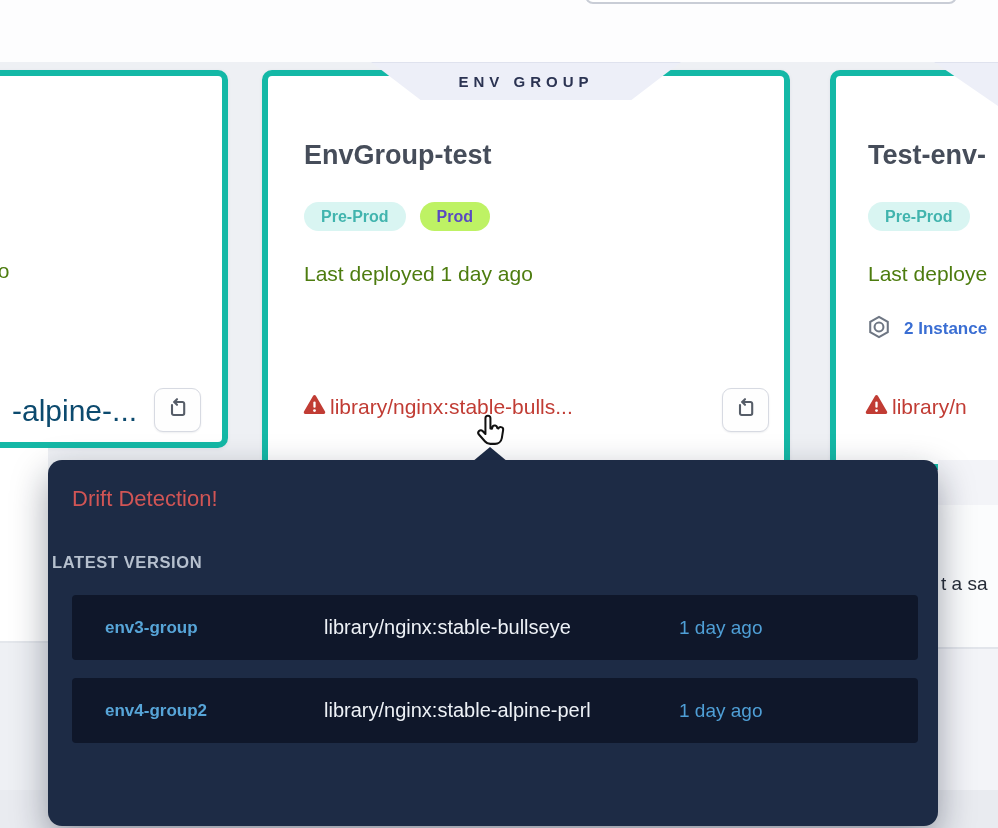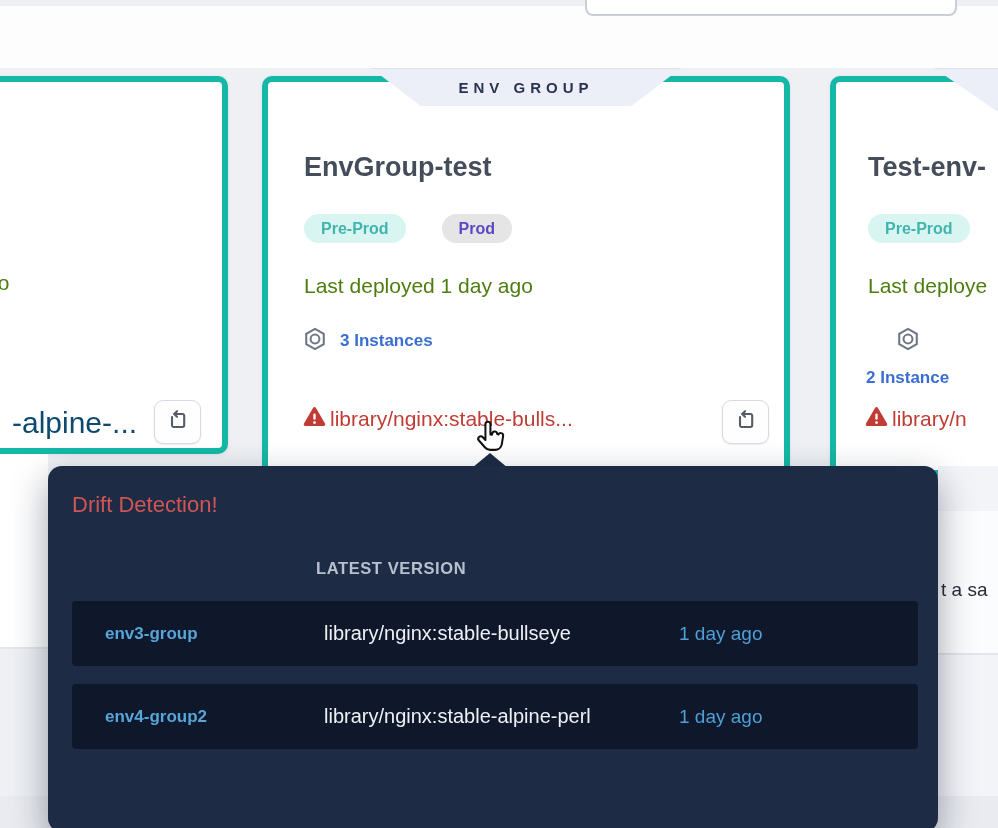--- a/index.html
+++ b/index.html
@@ -2,21 +2,21 @@
 <html><head>
 <meta charset="utf-8">
 <style>
   * { margin:0; padding:0; box-sizing:border-box; }
   html,body { width:998px; height:828px; overflow:hidden; }
   body {
     font-family:"Liberation Sans","DejaVu Sans",sans-serif;
     background:#eef0f4;
     position:relative;
   }
-  .abs { position:absolute;margin-top:6px; }
+  .abs { position:absolute; }
 
   
   .topbar { left:0; top:0; width:998px; height:62px; background:#fdfdfe; }
   .topbar-input-remnant {
     left:585px; top:-32px; width:372px; height:36px;
     border:2px solid #c9cdd6; border-radius:8px; background:#fff;
   }
 
   
   .card {
@@ -37,27 +37,27 @@
   }
   .banner-corner {
     left:934px; top:62px; width:64px; height:44px;
     background:#edeff8;
     clip-path:polygon(0 0,100% 0,100% 100%);
     border-top:1px solid #dfe2ee;
   }
 
   .card-title { font-size:27px; font-weight:600; color:#464d5a; }
 
-  .badge-row { display:flex; gap:36px; }
+  .badge-row { display:flex; gap:14px; }
   .badge {
     font-size:16px; font-weight:700; padding:5px 17px; border-radius:16px;
     line-height:1.2;
   }
   .badge-preprod { background:#d9f5f2; color:#41b4ae; }
-  .badge-prod    { background:#e5e5e5; color:#5a49c2; }
+  .badge-prod    { background:#bef264; color:#5a49c2; }
 
   .deployed { font-size:21px; color:#4d7c0f; }
 
   .instances { display:flex; align-items:center; gap:12px; }
   .instances .label { font-size:17px; font-weight:600; color:#3a6ed3; }
 
   .version-row { display:flex; align-items:center; gap:3px; }
   .version-red  { font-size:21px; font-weight:500; color:#c13c34; }
   .version-dark { font-size:30px; color:#0c4a6e; }
 
@@ -74,21 +74,21 @@
     left:48px; top:460px; width:890px; height:366px;
     background:#1d2b45; border-radius:14px;
     box-shadow:0 14px 36px rgba(15,23,42,.40);
   }
   .tooltip-arrow {
     left:472px; top:447px; width:0; height:0;
     border-left:18px solid transparent; border-right:18px solid transparent;
     border-bottom:15px solid #1d2b45;
   }
   .drift-title { left:24px; top:26px; font-size:22px; color:#d15555; position:absolute; }
-  .tt-header { position:absolute; top:93px; left:16px; width:100%; display:flex; }
+  .tt-header { position:absolute; top:93px; left:4px; width:100%; display:flex;flex-direction:column; }
   .tt-col-env { width:252px; padding-left:33px; }
   .tt-col-ver { width:355px; }
   .tt-col-dep { flex:1; }
   .tt-header .hdr {
     font-size:16.5px; font-weight:700; letter-spacing:.6px; color:#b6c0ce;
   }
   .tt-row {
     position:absolute; left:24px; width:846px; height:65px;
     background:#0f172a; border-radius:4px;
     display:flex; align-items:center;
@@ -145,29 +145,20 @@
 <div class="abs card card-main">
   <div class="abs card-title" style="left:36px; top:64px;">EnvGroup-test</div>
 
   <div class="abs badge-row" style="left:36px; top:126px;">
     <span class="badge badge-preprod">Pre-Prod</span>
     <span class="badge badge-prod">Prod</span>
   </div>
 
   <div class="abs deployed" style="left:36px; top:186px;">Last deployed 1 day ago</div>
 
-  <div class="abs instances" style="left:34px; top:238px;">
-    <span>
-      <svg width="26" height="26" viewBox="0 0 24 24" fill="none" stroke="#6e7683" stroke-width="1.9">
-        <path d="M12 2.6l8.1 4.7v9.4L12 21.4 3.9 16.7V7.3z"></path>
-        <circle cx="12" cy="12" r="4.1"></circle>
-      </svg>
-    </span>
-    <span class="label">3 Instances</span>
-  </div>
 
   <div class="abs version-row" style="left:34px; top:316px;">
     <span>
       <svg width="25" height="25" viewBox="0 0 24 24">
         <path d="M13.3 3.6c-.6-1-2-1-2.6 0L1.9 18.6c-.6 1 .1 2.4 1.3 2.4h17.6c1.2 0 1.9-1.3 1.3-2.4z" fill="#c13c34"></path>
         <rect x="10.9" y="9" width="2.2" height="6.2" rx="1.1" fill="#fff"></rect>
         <circle cx="12" cy="17.8" r="1.35" fill="#fff"></circle>
       </svg>
     </span>
     <span class="version-red">library/nginx:stable-bulls...</span>
@@ -189,21 +180,21 @@
 
 <div class="abs card card-right">
   <div class="abs card-title" style="left:32px; top:64px;">Test-env-</div>
 
   <div class="abs badge-row" style="left:32px; top:126px;">
     <span class="badge badge-preprod">Pre-Prod</span>
   </div>
 
   <div class="abs deployed" style="left:32px; top:186px;">Last deploye</div>
 
-  <div class="abs instances" style="left:30px; top:238px;flex-direction:column;">
+  <div class="abs instances" style="left:30px; top:238px;">
     <span>
       <svg width="26" height="26" viewBox="0 0 24 24" fill="none" stroke="#6e7683" stroke-width="1.9">
         <path d="M12 2.6l8.1 4.7v9.4L12 21.4 3.9 16.7V7.3z"></path>
         <circle cx="12" cy="12" r="4.1"></circle>
       </svg>
     </span>
     <span class="label">2 Instance</span>
   </div>
 
   <div class="abs version-row" style="left:28px; top:316px;">

